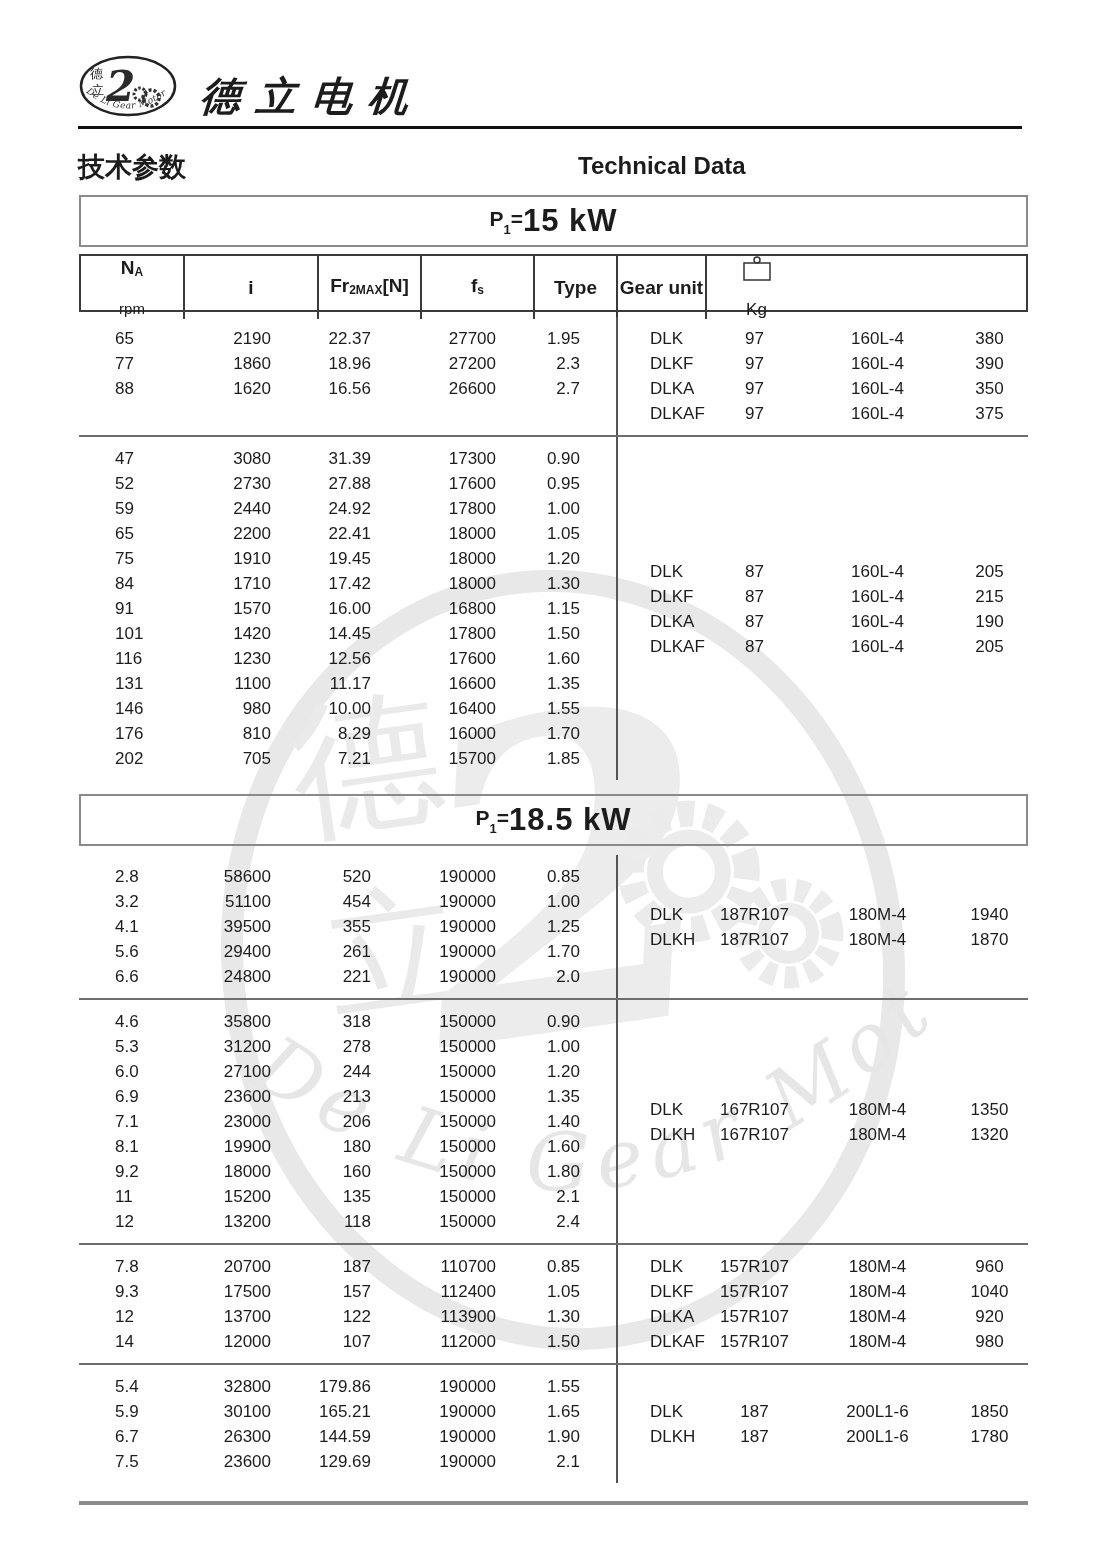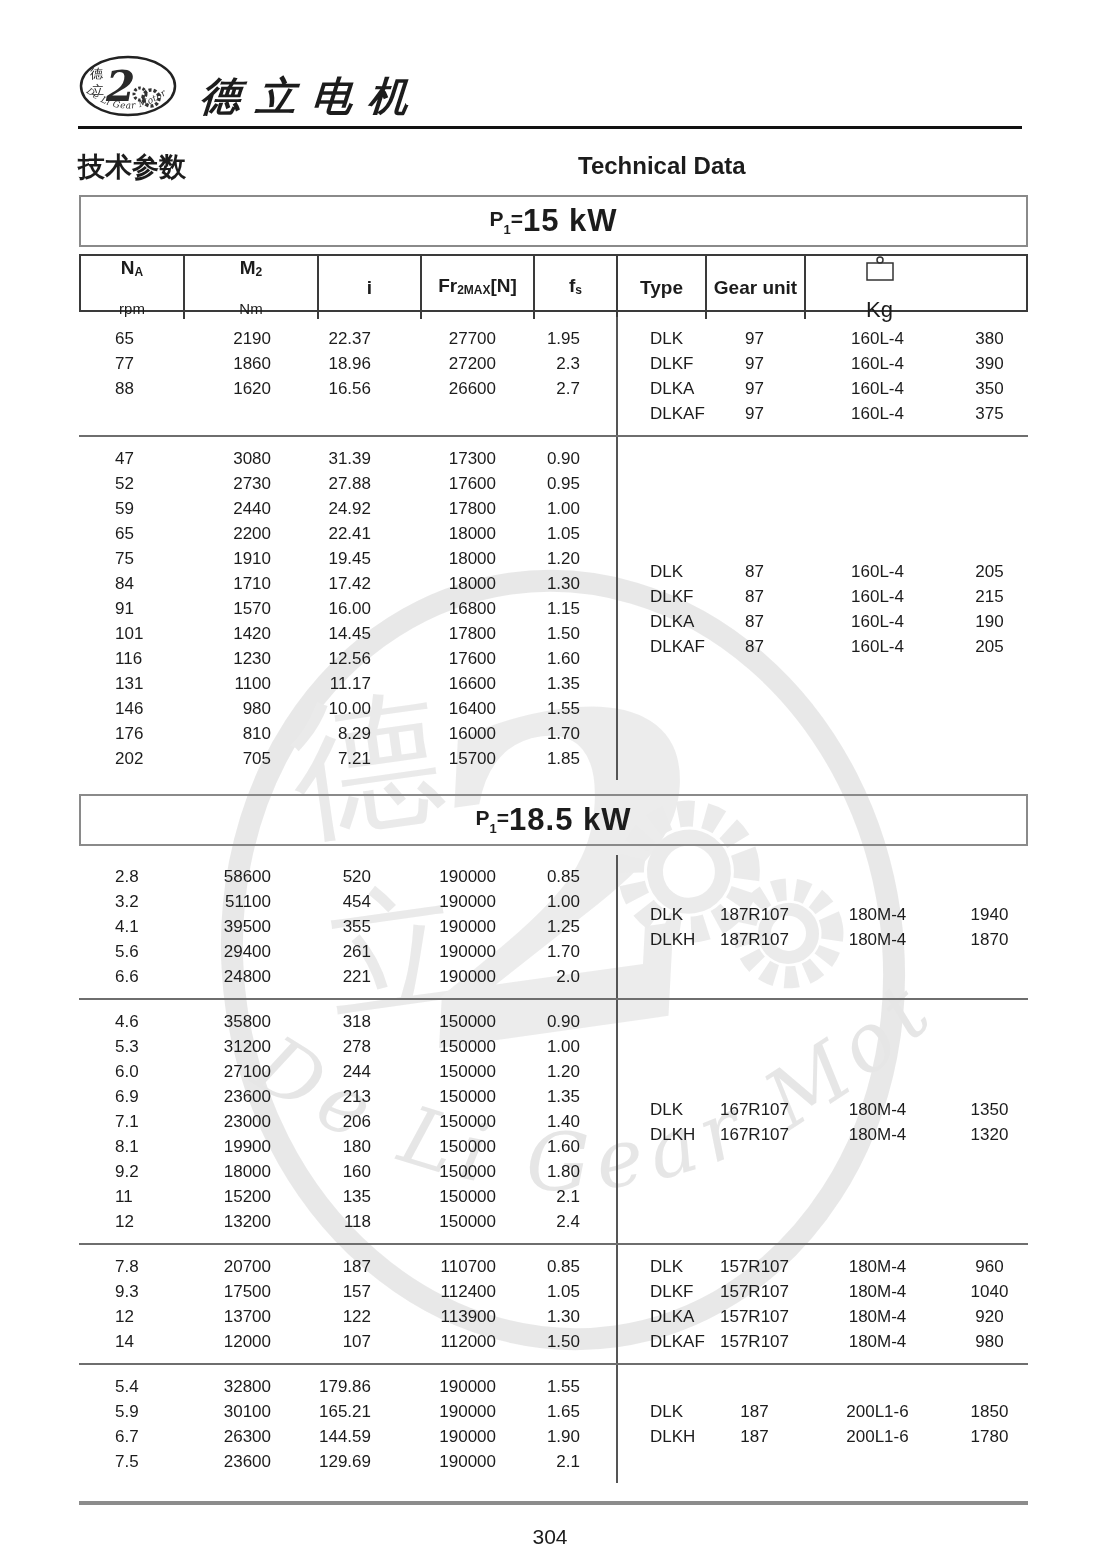--- a/index.html
+++ b/index.html
@@ -27,21 +27,21 @@
   .p-small sub { font-size:13px; position:relative; top:2px; }
   .p-big { font-size:31px; font-weight:bold; letter-spacing:1px; }
   .colhead { border:2px solid #3a3a3a; margin-top:7px; display:grid;
              grid-template-columns:104px 134px 103px 113px 83px 89px 99px 147px 77px; height:58px; }
   .hcell { border-right:2px solid #3a3a3a; display:flex; flex-direction:column; align-items:center; justify-content:center;gap:18px; }
   .hcell:last-child { border-right:none; }
   .hmain { font-weight:bold; font-size:19px; line-height:20px; }
   .hmain .subsc { font-size:12px; font-weight:bold; vertical-align:-2px; }
   .hunit { font-size:15px; line-height:17px; font-weight:normal; }
   .kg-icon { display:block; margin:0 auto 1px auto; }
-  .kg-label { font-size:22px; line-height:18px; }
+  .kg-label { font-size:17px; line-height:18px; }
 
   .blocks { margin-top:5px; }
   .block { position:relative; display:flex; padding:9px 0; }
   .block.sep { border-bottom:2px solid #6e6e6e; }
   .block-left { display:grid; grid-template-columns:104px 134px 103px 113px 83px; grid-auto-rows:25px; align-content:start; width:537px; flex:0 0 auto; }
   .block-right { width:412px; flex:0 0 auto; display:flex; }
   .block-right-grid { display:grid; grid-template-columns:89px 99px 147px 77px; grid-auto-rows:25px; margin:auto 0; width:100%; }
   .vdivider { position:absolute; left:537px; top:0; bottom:0; width:2px; background:#555; }
   .cell { font-size:17px; line-height:25px; white-space:nowrap; }
   .c-na   { text-align:left;  padding-left:36px; }
@@ -118,24 +118,20 @@
     <div>
       <div class="power-box">
         <span class="p-small"><span>P</span><sub>1</sub><span>=</span></span>
           <span class="p-big">15 kW</span>
       </div>
 
       <div class="colhead">
         <div class="hcell">
           <div class="hmain"><span>N</span><span class="subsc">A</span></div>
           <div class="hunit">rpm</div>
-        </div>
-        <div class="hcell">
-          <div class="hmain"><span>M</span><span class="subsc">2</span></div>
-          <div class="hunit">Nm</div>
         </div>
         <div class="hcell">
           <div class="hmain">i</div>
         </div>
         <div class="hcell">
           <div class="hmain"><span>Fr</span><span class="subsc">2MAX</span><span>[N]</span></div>
         </div>
         <div class="hcell">
           <div class="hmain"><span>f</span><span class="subsc">s</span></div>
         </div>
@@ -479,15 +475,14 @@
               </div>
             </div>
             <div class="vdivider"></div>
           </div>
         </div>
     </div>
 
     <div class="bottom-rule"></div>
   </div>
 
-  <div class="page-number">304</div>
 
 </div>
 
 </body></html>

